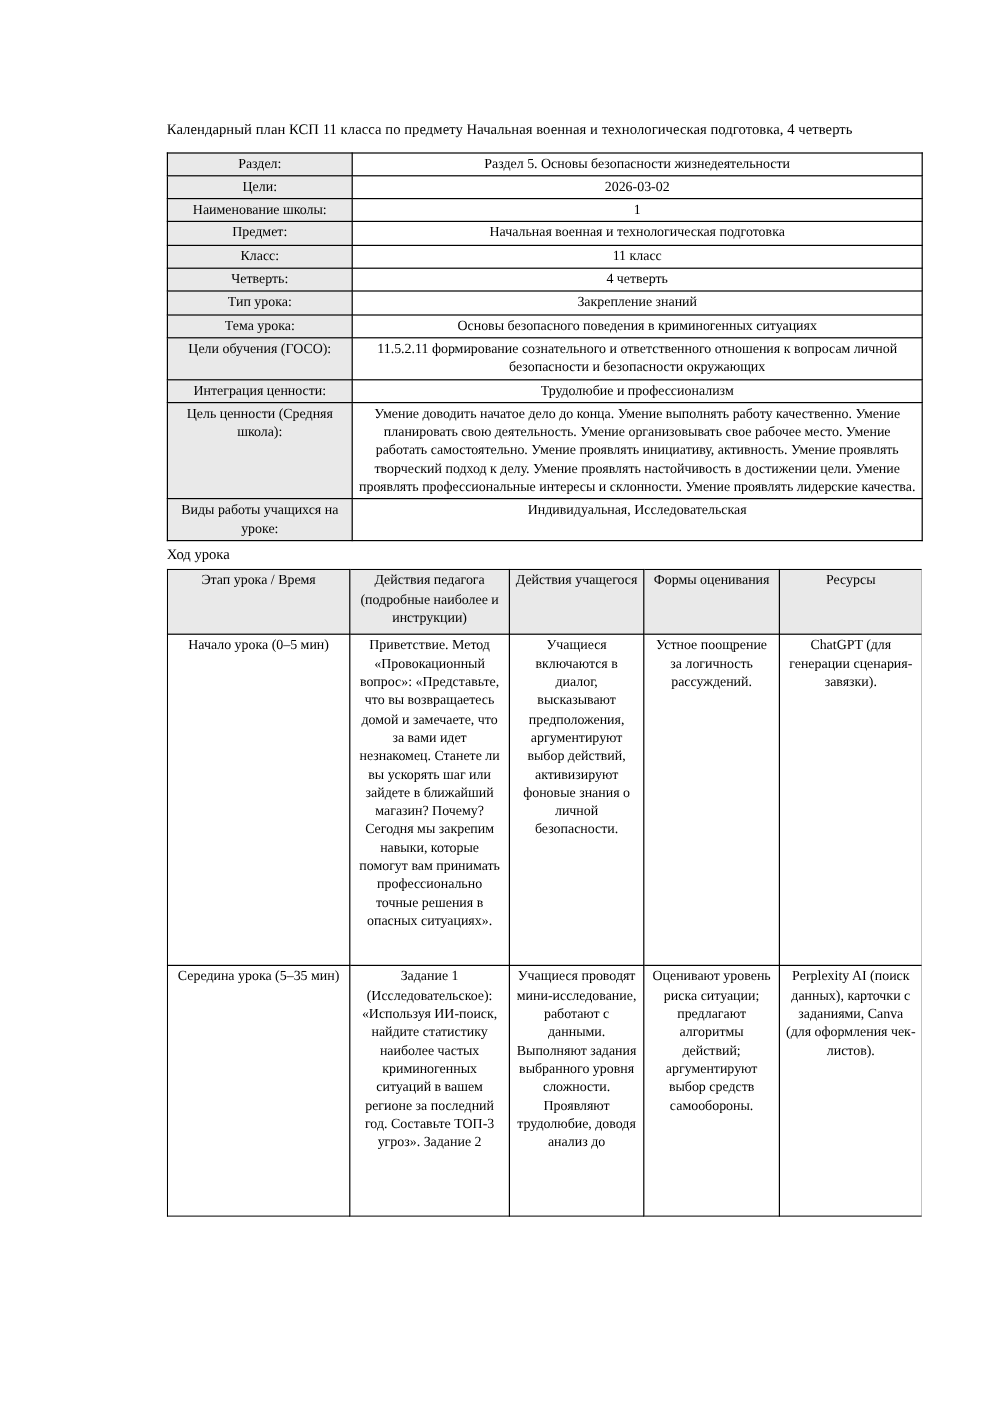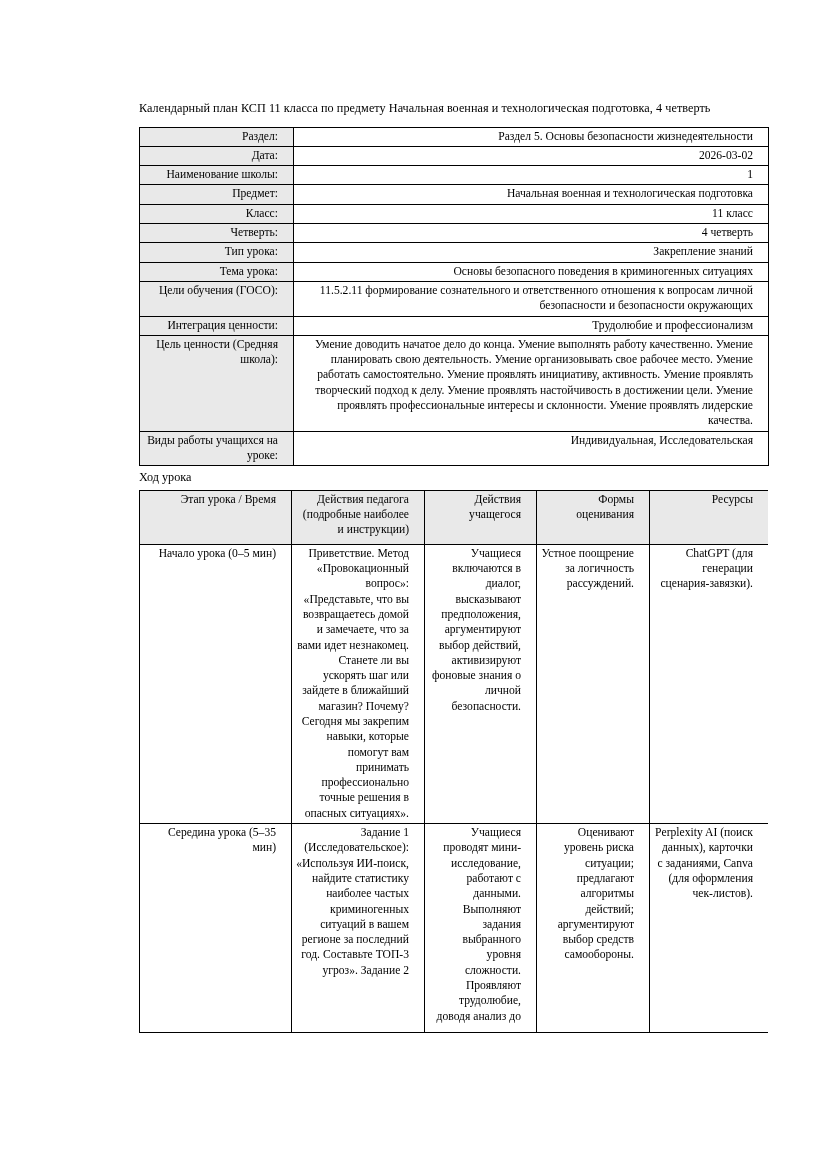--- a/index.html
+++ b/index.html
@@ -45,22 +45,22 @@
   table {
     border-collapse: collapse;
     width: 629px;
     table-layout: fixed;
     font-size: 11.6px;
     line-height: 15.3px;
   }
   td, th {
     border: 1px solid #000000;
     vertical-align: top;
-    padding: 1px 15px 2px 4px;
-    text-align: right;
+    padding: 1px 4px 2px 4px;
+    text-align: center;
     font-weight: normal;
     word-wrap: break-word;
     overflow-wrap: break-word;
     hyphens: none;
   }
 
   
   .info-table { margin-bottom: 3px; }
   .info-table col.c-label { width: 154px; }
   .info-table col.c-value { width: 475px; }
@@ -112,21 +112,21 @@
       <colgroup>
         <col class="c-label">
           <col class="c-value">
       </colgroup>
       <tbody>
         <tr>
           <td class="label">Раздел:</td>
           <td class="value">Раздел 5. Основы безопасности жизнедеятельности</td>
         </tr>
         <tr>
-          <td class="label">Дата:</td>
+          <td class="label">Цели:</td>
           <td class="value">2026-03-02</td>
         </tr>
         <tr>
           <td class="label">Наименование школы:</td>
           <td class="value">1</td>
         </tr>
         <tr>
           <td class="label">Предмет:</td>
           <td class="value">Начальная военная и технологическая подготовка</td>
         </tr>

